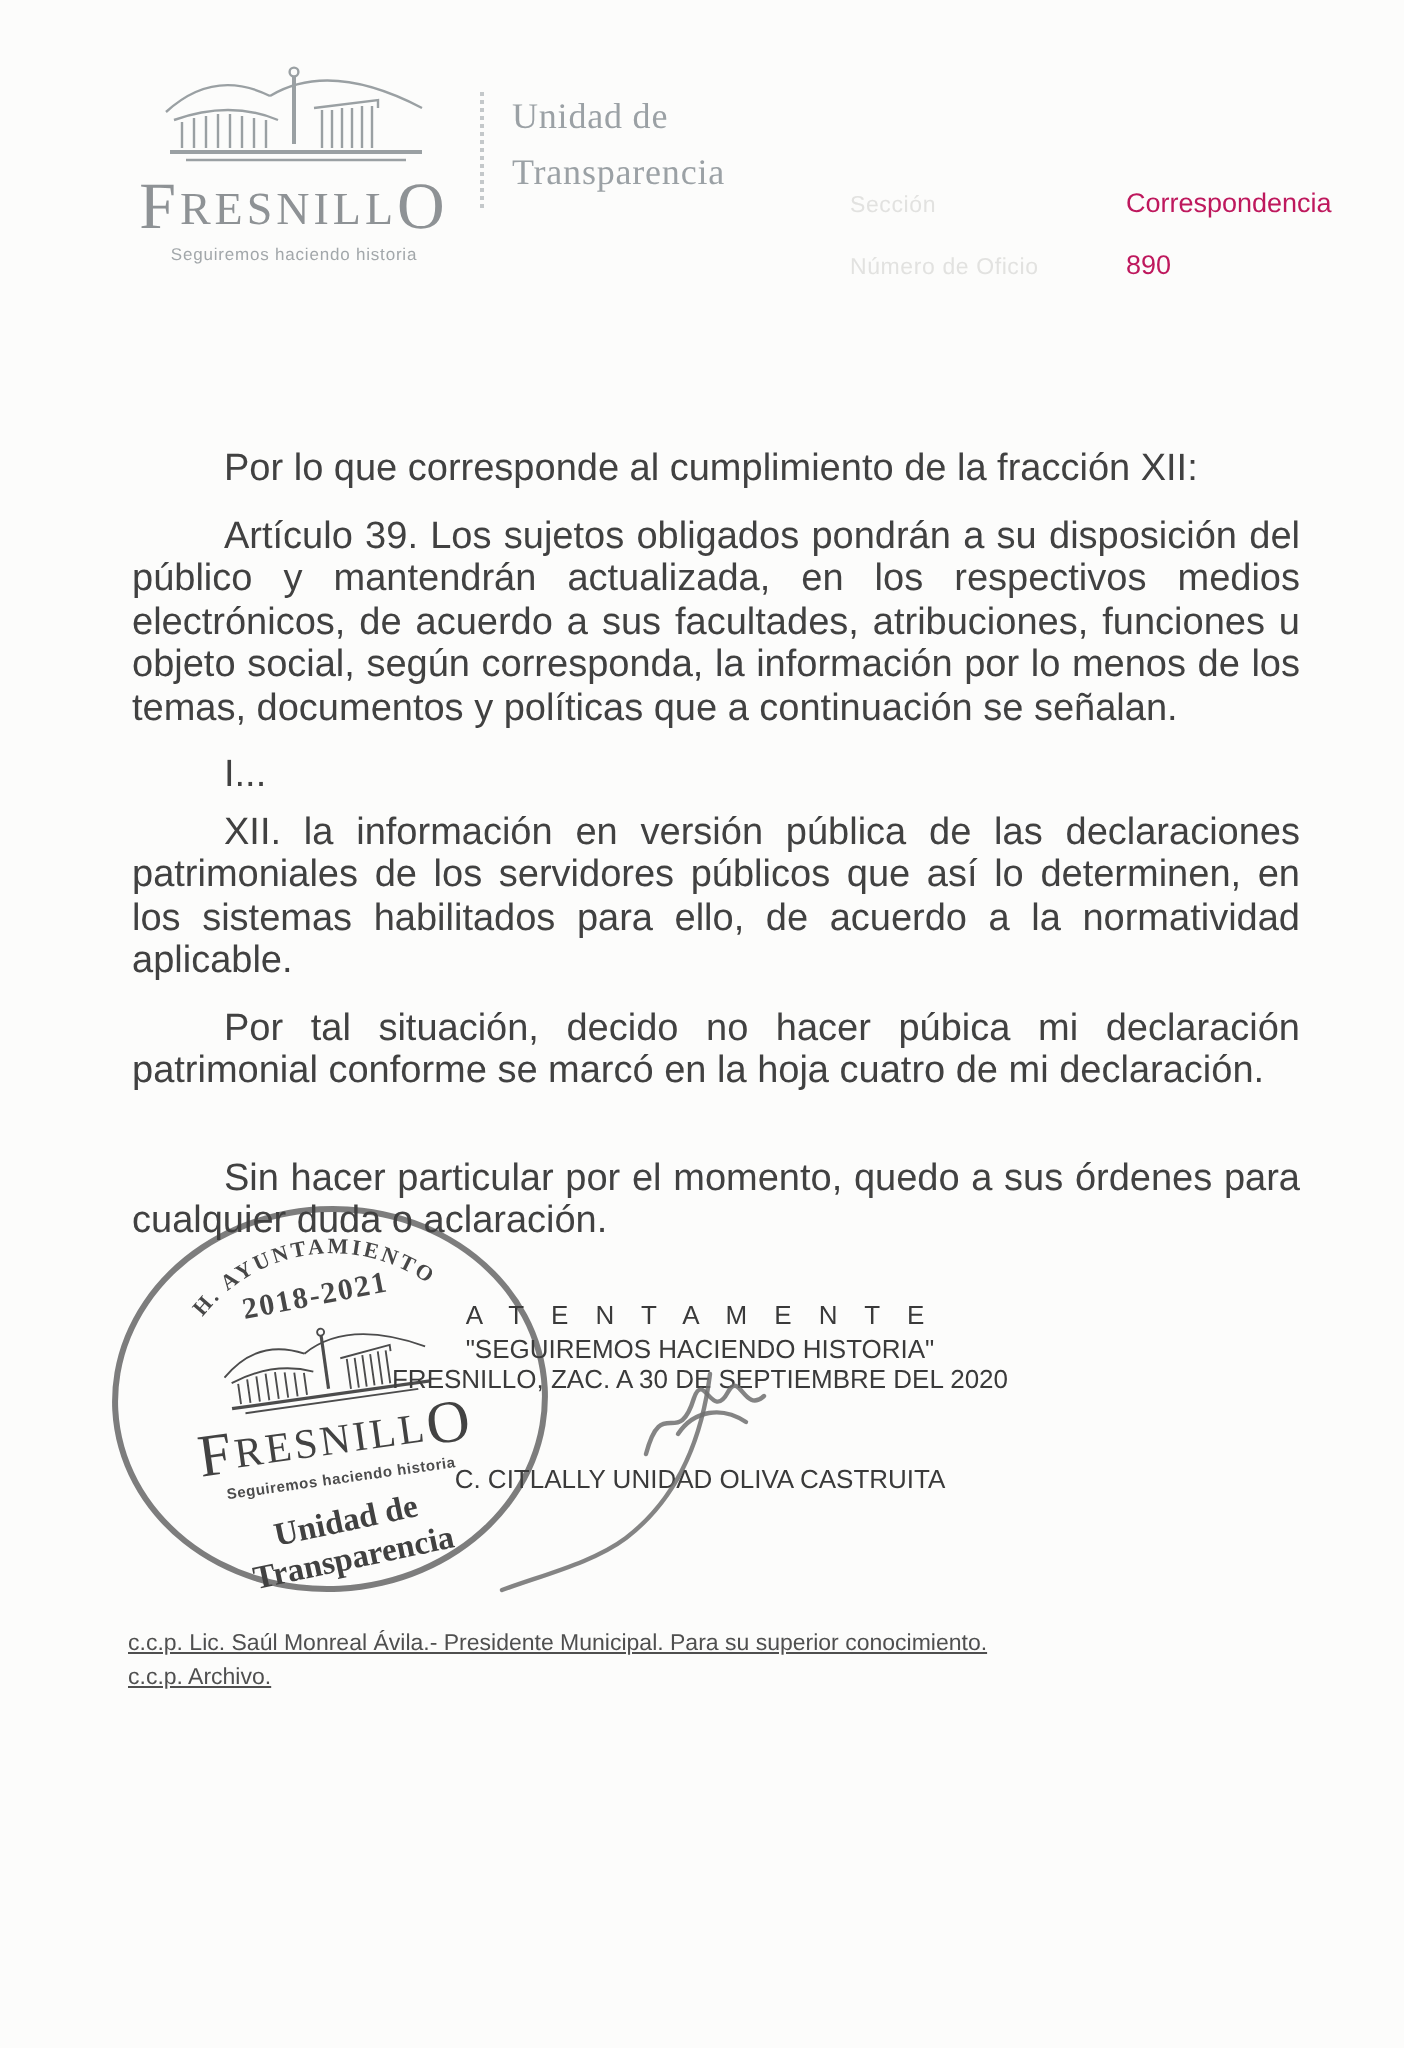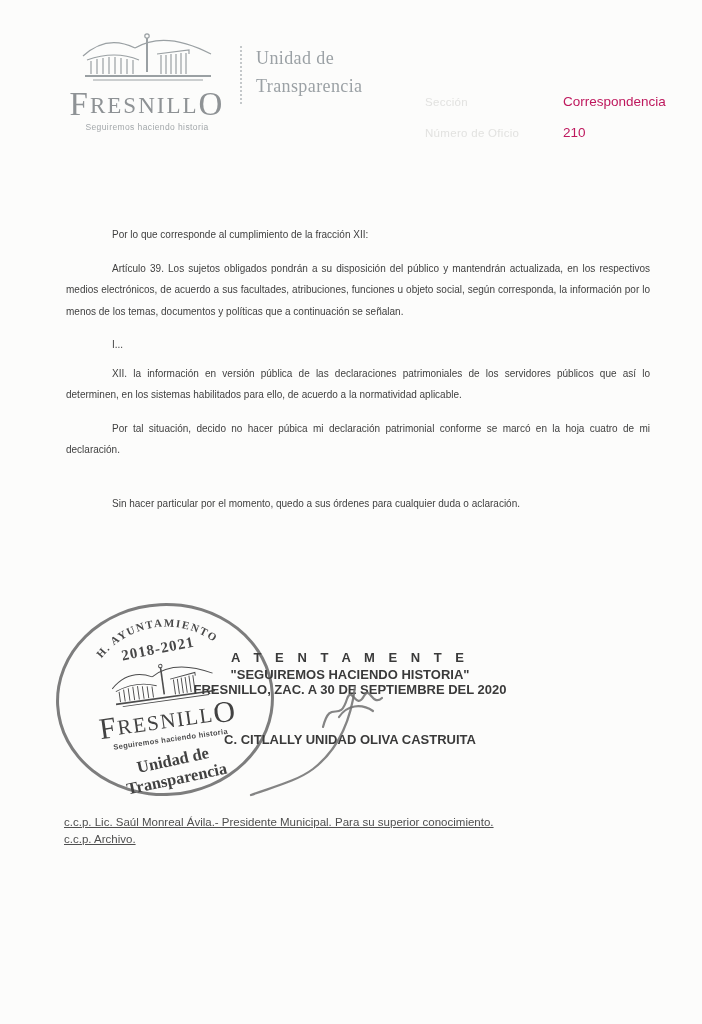--- a/index.html
+++ b/index.html
@@ -18,27 +18,27 @@
   .logo-tagline{font-size:8.5px;color:#a2a7aa;margin-top:1px;letter-spacing:0.4px;}
   .hdr-divider{position:absolute;left:240px;top:46px;height:58px;width:0;border-left:2px dotted #c4c8ca;}
   .dept{position:absolute;left:256px;top:44px;font-family:"Liberation Serif",serif;
         font-size:18px;line-height:28px;color:#9ba1a5;letter-spacing:0.4px;}
   .meta{position:absolute;left:425px;top:50px;width:262px;margin-top:44px;}
   .meta-row{display:flex;align-items:baseline;height:20px;margin-bottom:11px;}
   .meta-label{width:138px;font-size:11.5px;color:#e2e2e0;letter-spacing:0.3px;flex:none;}
   .meta-value{font-size:13.5px;color:#be185d;}
   
   .body-text{position:absolute;left:66px;top:224px;width:584px;
-             font-size:10px;line-height:21.5px;text-align:justify;color:#414141;}
+             font-size:19px;line-height:21.5px;text-align:justify;color:#414141;}
   .body-text p{margin:0 0 12px 0;text-indent:46px;}
   .body-text p.item{margin-bottom:7px;}
   .body-text p.last{margin-top:32px;}
   
   .closing{position:absolute;left:182px;top:650px;width:336px;text-align:center;
-           font-size:13px;font-weight:bold;color:#3a3a3a;line-height:15.5px;}
+           font-size:13px;font-weight:normal;color:#3a3a3a;line-height:15.5px;}
   .salutation{letter-spacing:5px;margin-bottom:1px;}
   .sig-space{height:34px;}
   .signature-svg{position:absolute;left:235px;top:683px;pointer-events:none;}
   .signature-svg path{stroke:#6f6f6f;fill:none;stroke-width:2.2;stroke-linecap:round;opacity:.85;}
   
   .stamp{position:absolute;left:56px;top:603px;width:212px;height:187px;
          border:3px solid rgba(62,62,62,.72);border-radius:50%;
          transform:rotate(-3deg);opacity:.93;}
   .stamp-inner{position:absolute;inset:0;transform:rotate(-5deg);
                display:flex;flex-direction:column;align-items:center;color:#3a3a3a;}
@@ -87,21 +87,21 @@
     <div>Transparencia</div>
   </div>
 
   <div class="meta">
     <div class="meta-row">
       <span class="meta-label">Sección</span>
       <span class="meta-value">Correspondencia</span>
     </div>
     <div class="meta-row">
       <span class="meta-label">Número de Oficio</span>
-      <span class="meta-value">210</span>
+      <span class="meta-value">890</span>
     </div>
   </div>
 
   <div class="body-text">
     <p>Por lo que corresponde al cumplimiento de la fracción XII:</p>
     <p>Artículo 39. Los sujetos obligados pondrán a su disposición del público y mantendrán actualizada, en los respectivos medios electrónicos, de acuerdo a sus facultades, atribuciones, funciones u objeto social, según corresponda, la información por lo menos de los temas, documentos y políticas que a continuación se señalan.</p>
     <p class="item">I...</p>
     <p>XII. la información en versión pública de las declaraciones patrimoniales de los servidores públicos que así lo determinen, en los sistemas habilitados para ello, de acuerdo a la normatividad aplicable.</p>
     <p>Por tal situación, decido no hacer púbica mi declaración patrimonial conforme se marcó en la hoja cuatro de mi declaración.</p>
     <p class="last">Sin hacer particular por el momento, quedo a sus órdenes para cualquier duda o aclaración.</p>

